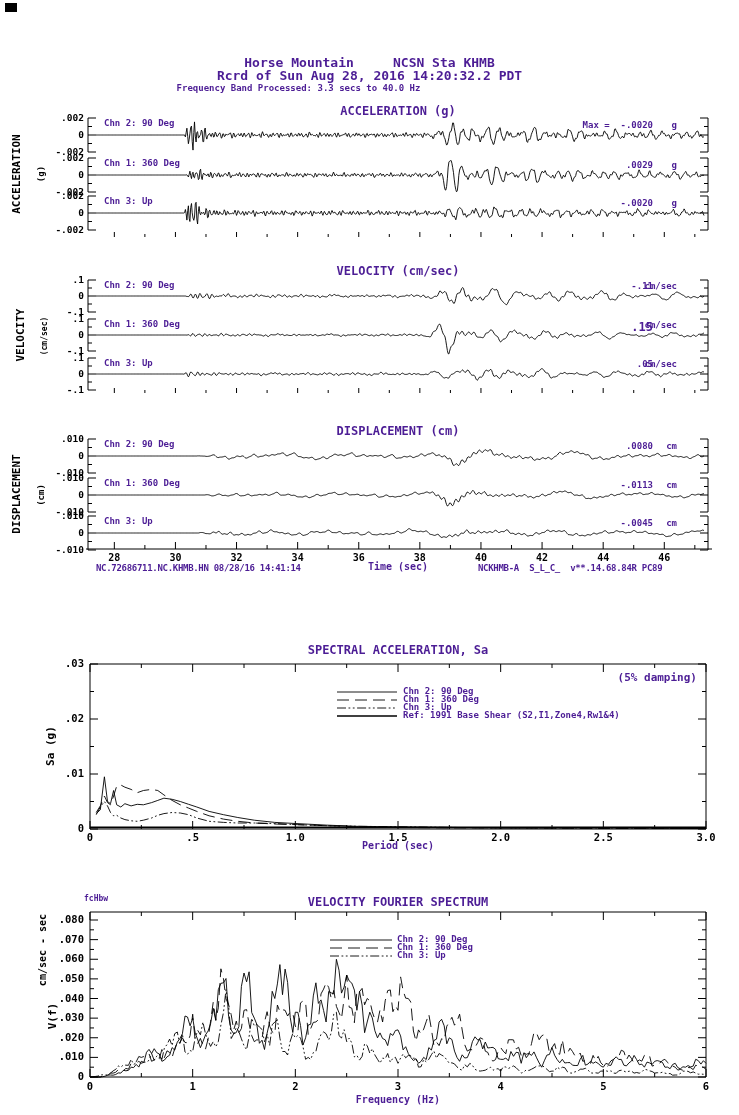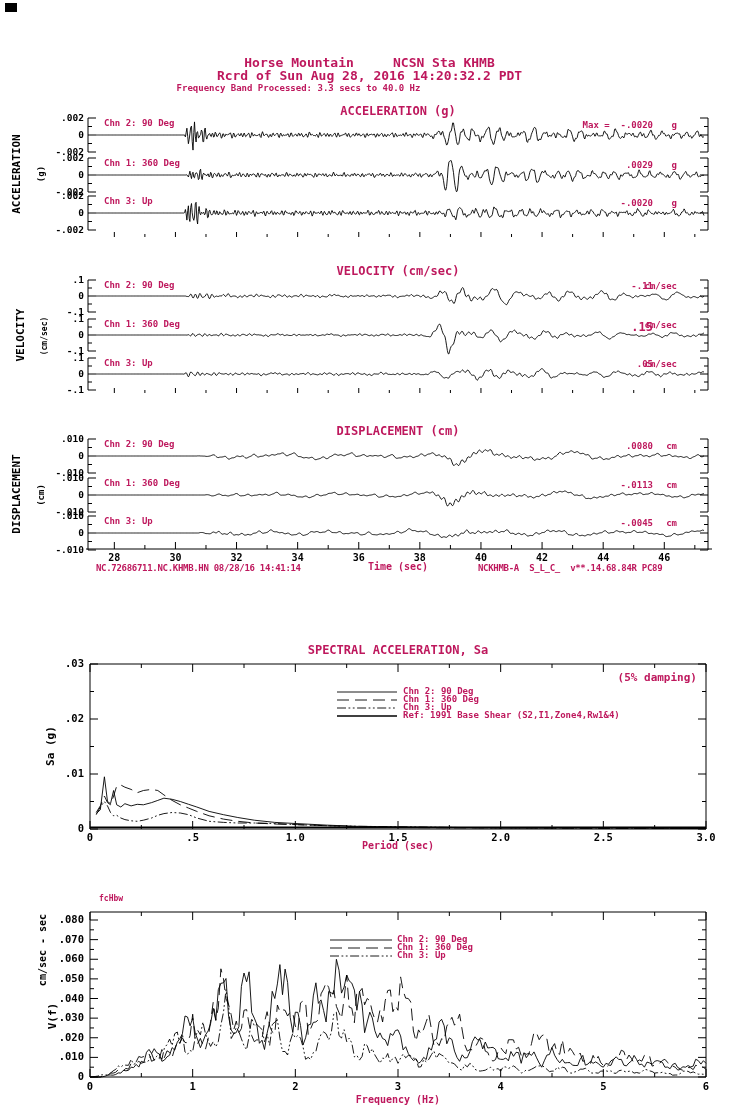--- a/index.html
+++ b/index.html
@@ -1,19 +1,19 @@
 <!DOCTYPE html>
 <html><head>
 <meta charset="utf-8">
 <style>
   html,body{margin:0;padding:0;background:#fff;}
   body{width:739px;height:1115px;position:relative;overflow:hidden;
        font-family:"DejaVu Sans Mono",monospace;color:#000;}
   .page{position:absolute;left:0;top:0;width:739px;height:1115px;background:#fff;}
-  .ov{position:absolute;white-space:pre;font-weight:bold;color:#be185d;line-height:1;}
+  .ov{position:absolute;white-space:pre;font-weight:bold;color:#4c1d95;line-height:1;}
   .ctr{text-align:center;}
   .rt{text-align:right;}
   .vlab{position:absolute;width:160px;height:14px;display:flex;align-items:center;
         justify-content:center;transform:rotate(-90deg);font-weight:bold;
         white-space:pre;color:#000;line-height:1;}
   .mark{position:absolute;left:5px;top:3px;width:12px;height:9px;background:#000;}
   svg{position:absolute;left:0;top:0;}
   svg text{font-family:"DejaVu Sans Mono",monospace;font-weight:bold;fill:#000;}
 </style>
 </head>
@@ -390,37 +390,38 @@
     </svg>
 
   <div class="ov ctr" style="left:0;width:739px;top:56px;font-size:13px">Horse Mountain     NCSN Sta KHMB</div>
   <div class="ov ctr" style="left:0;width:739px;top:69px;font-size:13px">Rcrd of Sun Aug 28, 2016 14:20:32.2 PDT</div>
   <div class="ov ctr" style="left:0;width:597px;top:84px;font-size:9px">Frequency Band Processed: 3.3 secs to 40.0 Hz</div>
 
   <div class="ov ctr" style="left:90px;width:616px;top:105px;font-size:12px">ACCELERATION (g)</div>
   <div class="ov ctr" style="left:90px;width:616px;top:265px;font-size:12px">VELOCITY (cm/sec)</div>
   <div class="ov ctr" style="left:90px;width:616px;top:425px;font-size:12px">DISPLACEMENT (cm)</div>
   <div class="ov ctr" style="left:90px;width:616px;top:644px;font-size:12px">SPECTRAL ACCELERATION, Sa</div>
+  <div class="ov ctr" style="left:90px;width:616px;top:896px;font-size:12px">VELOCITY FOURIER SPECTRUM</div>
 
   <div class="vlab" style="left:-64px;top:167px;font-size:11px">ACCELERATION</div>
   <div class="vlab" style="left:-39px;top:167px;font-size:9px">(g)</div>
   <div class="vlab" style="left:-60px;top:328px;font-size:11px">VELOCITY</div>
   <div class="vlab" style="left:-35px;top:329px;font-size:8px">(cm/sec)</div>
   <div class="vlab" style="left:-64px;top:487px;font-size:11px">DISPLACEMENT</div>
   <div class="vlab" style="left:-39px;top:488px;font-size:9px">(cm)</div>
   <div class="vlab" style="left:-30px;top:739px;font-size:11px">Sa (g)</div>
   <div class="vlab" style="left:-37px;top:943px;font-size:10px">cm/sec - sec</div>
   <div class="vlab" style="left:-28px;top:1009px;font-size:11px">V(f)</div>
 
   <div class="ov ctr" style="left:90px;width:616px;top:562px;font-size:10px">Time (sec)</div>
   <div class="ov ctr" style="left:90px;width:616px;top:841px;font-size:10px">Period (sec)</div>
   <div class="ov ctr" style="left:90px;width:616px;top:1095px;font-size:10px">Frequency (Hz)</div>
 
   <div class="ov rt" style="right:42px;top:672px;font-size:11px">(5% damping)</div>
-  <div class="ov" style="left:99px;top:895px;font-size:8px">fcHbw</div>
+  <div class="ov" style="left:84px;top:895px;font-size:8px">fcHbw</div>
 
   <div class="ov" style="left:403px;top:687px;font-size:9px">Chn 2: 90 Deg</div>
   <div class="ov" style="left:403px;top:695px;font-size:9px">Chn 1: 360 Deg</div>
   <div class="ov" style="left:403px;top:703px;font-size:9px">Chn 3: Up</div>
   <div class="ov" style="left:403px;top:711px;font-size:9px">Ref: 1991 Base Shear (S2,I1,Zone4,Rw1&amp;4)</div>
 
   <div class="ov" style="left:397px;top:935px;font-size:9px">Chn 2: 90 Deg</div>
   <div class="ov" style="left:397px;top:943px;font-size:9px">Chn 1: 360 Deg</div>
   <div class="ov" style="left:397px;top:951px;font-size:9px">Chn 3: Up</div>
 

